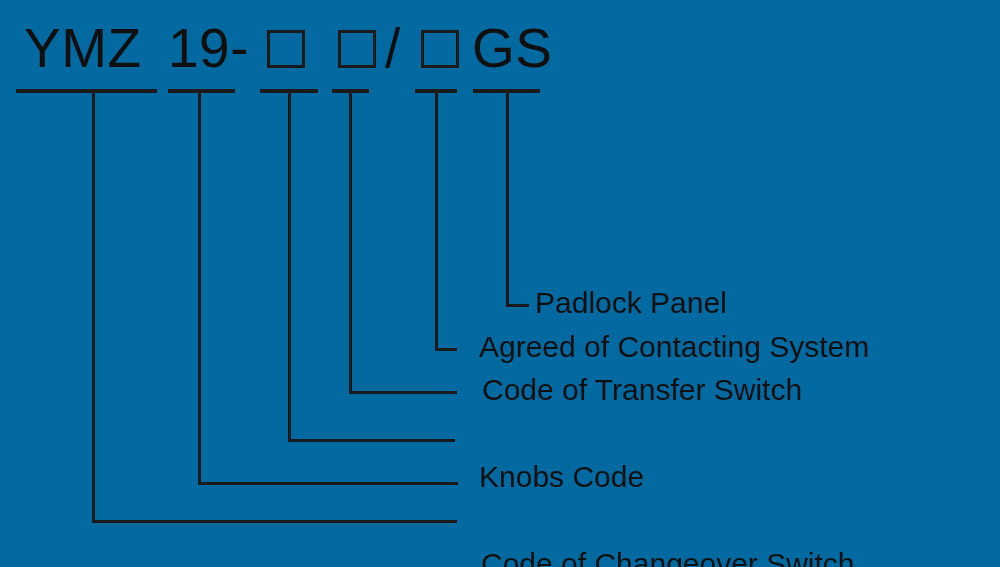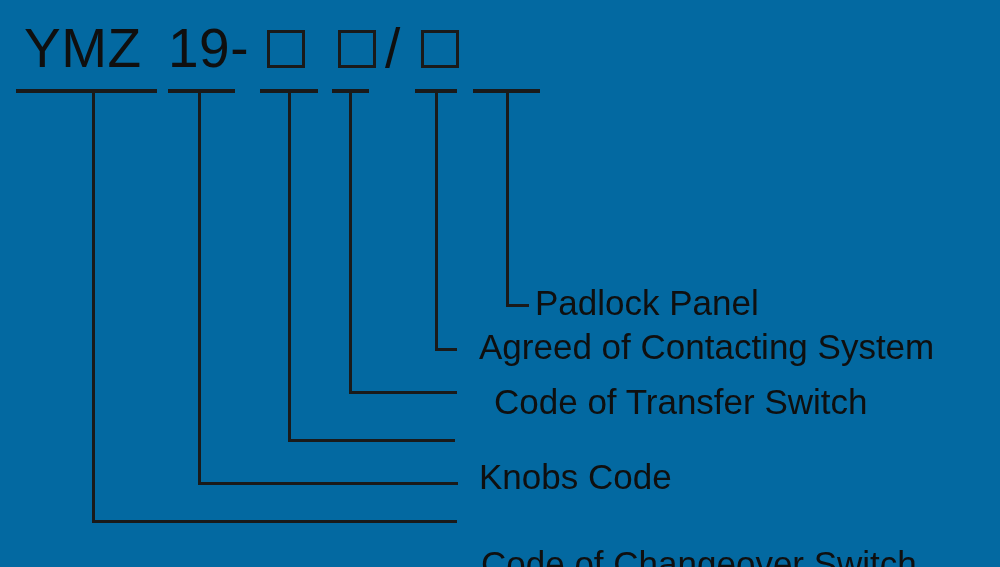--- a/index.html
+++ b/index.html
@@ -49,21 +49,21 @@
     background: #1a1a1a;
   }
   .hline {
     position: absolute;
     height: 3px;
     background: #1a1a1a;
   }
   
   .leader-label {
     position: absolute;
-    font-size: 35px;
+    font-size: 30px;
     line-height: 35px;
     font-weight: 400;
     color: #0f0f0f;
     white-space: nowrap;
   }
 </style>
 </head>
 <body>
 
 <div class="stage">
@@ -71,20 +71,21 @@
   <span class="title-token" style="left:24px;  top:21px;">YMZ</span>
   <span class="title-token" style="left:168px; top:21px;">19-</span>
 
   <span class="placeholder-box" style="left:267px;"></span>
   <span class="placeholder-box" style="left:338px;"></span>
 
   <span class="title-token" style="left:385px; top:21px;">/</span>
 
   <span class="placeholder-box" style="left:421px;"></span>
 
+  <span class="title-token" style="left:472px; top:21px;">GS</span>
 
   <div class="bar" style="left:16px;  width:141px;"></div>
   <div class="bar" style="left:168px; width:67px;"></div>
   <div class="bar" style="left:260px; width:58px;"></div>
   <div class="bar" style="left:332px; width:37px;"></div>
   <div class="bar" style="left:415px; width:42px;"></div>
   <div class="bar" style="left:473px; width:67px;"></div>
 
   <div class="vline" style="left:92px;  top:93px; height:430px;"></div>
   <div class="hline" style="left:92px;  top:520px; width:365px;"></div>
@@ -99,17 +100,17 @@
   <div class="hline" style="left:349px; top:391px; width:108px;"></div>
 
   <div class="vline" style="left:435px; top:93px; height:258px;"></div>
   <div class="hline" style="left:435px; top:348px; width:22px;"></div>
 
   <div class="vline" style="left:506px; top:93px; height:214px;"></div>
   <div class="hline" style="left:506px; top:304px; width:23px;"></div>
 
   <div class="leader-label" style="left:535px; top:285px;">Padlock Panel</div>
   <div class="leader-label" style="left:479px; top:329px;">Agreed of Contacting System</div>
-  <div class="leader-label" style="left:494px; top:372px;margin-top:12px;">Code of Transfer Switch</div>
+  <div class="leader-label" style="left:482px; top:372px;">Code of Transfer Switch</div>
   <div class="leader-label" style="left:479px; top:459px;">Knobs Code</div>
   <div class="leader-label" style="left:481px; top:500px;margin-top:46px;">Code of Changeover Switch</div>
 
 </div>
 
 </body></html>

